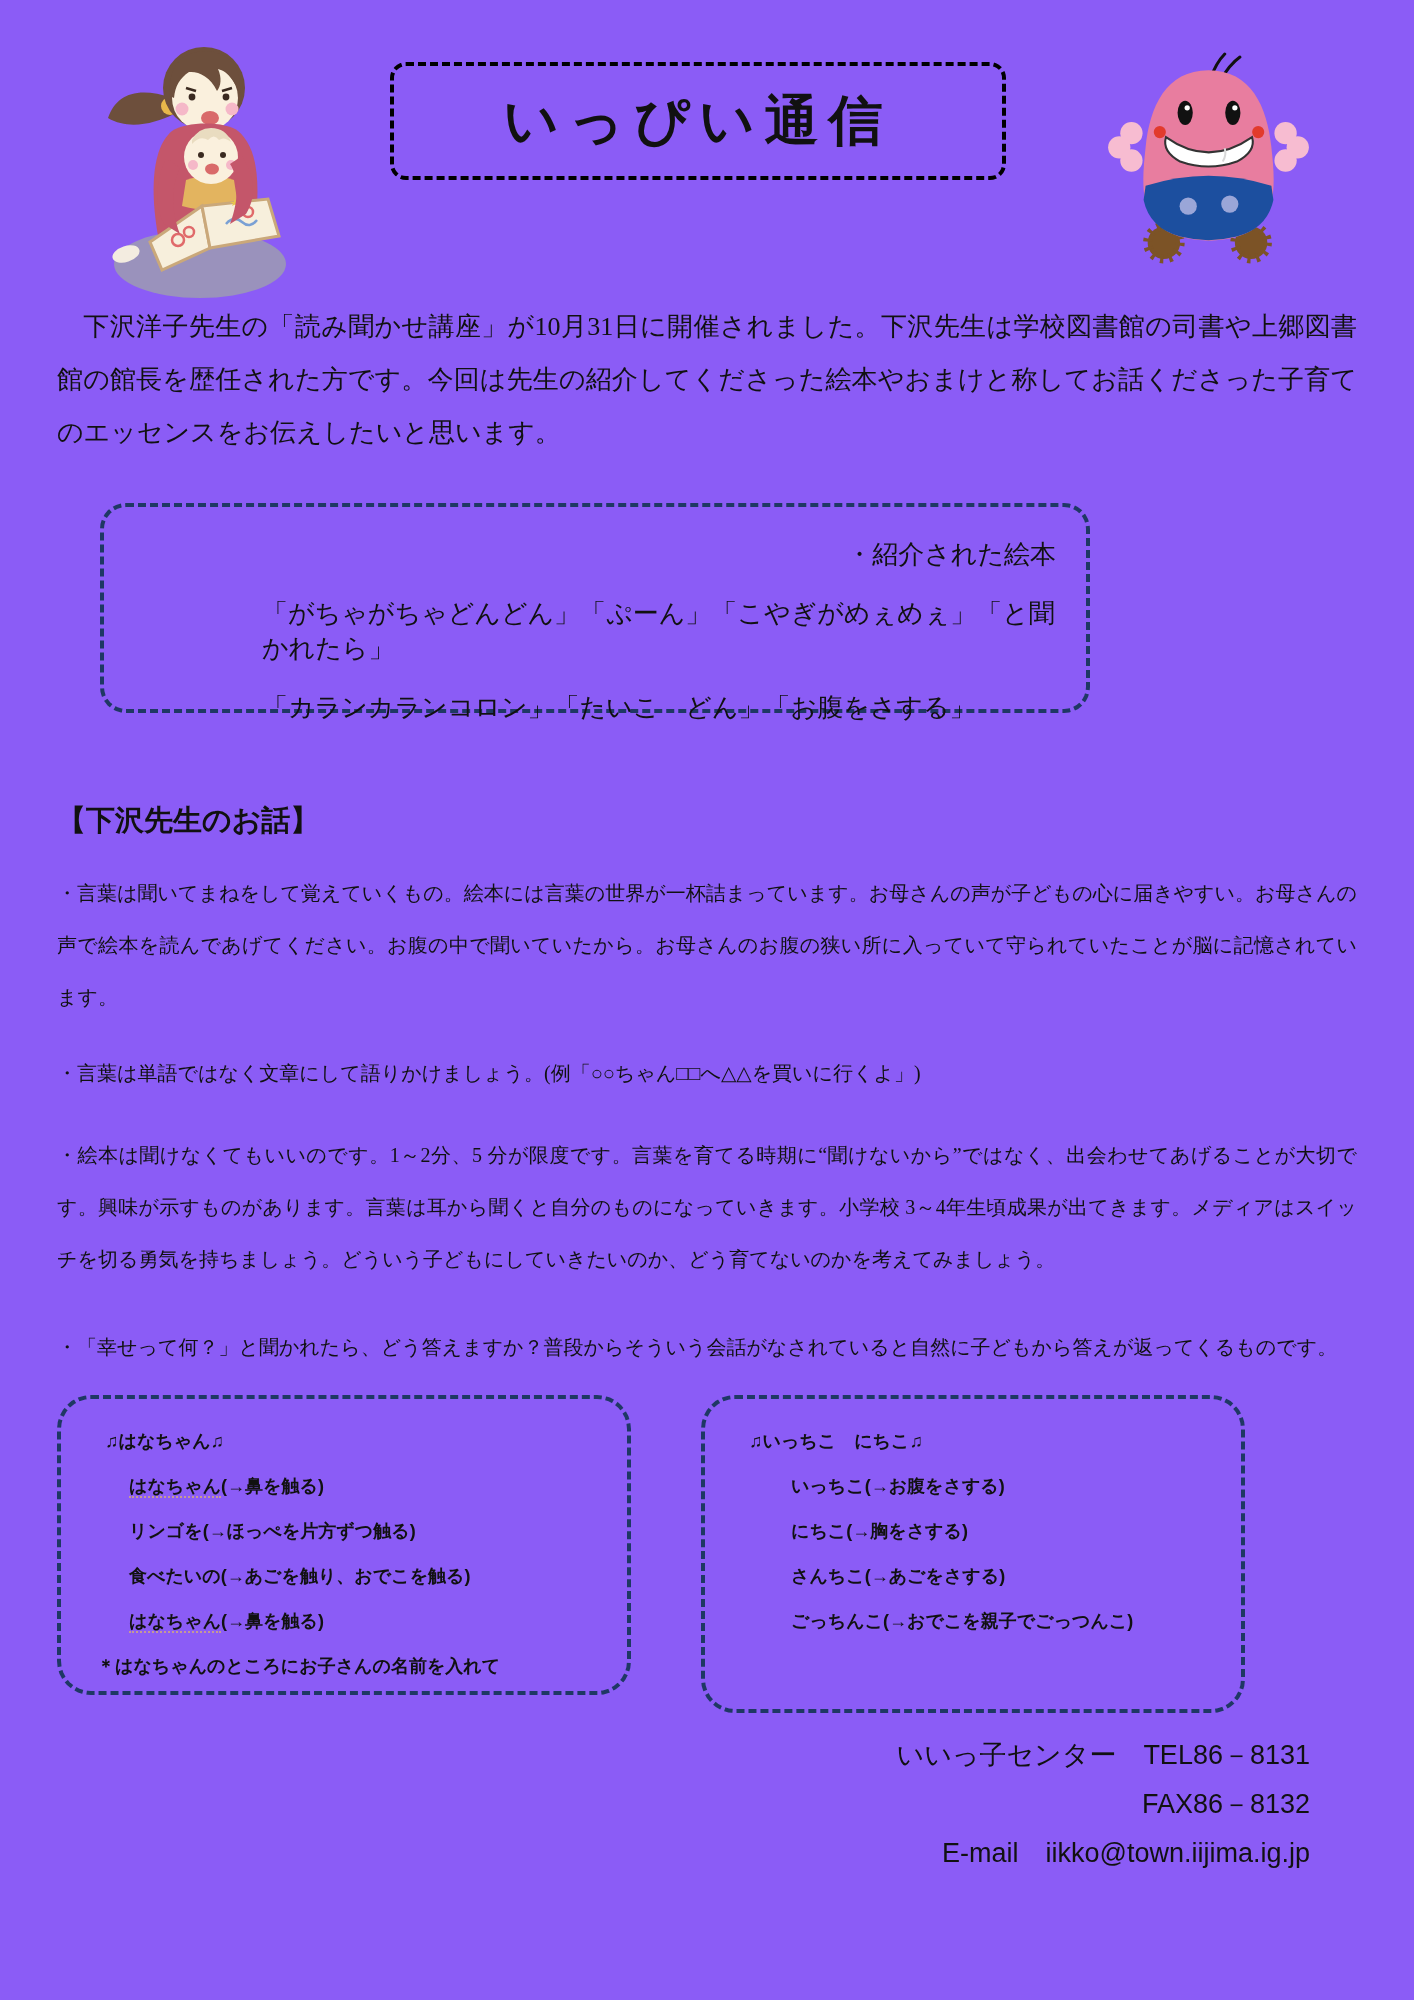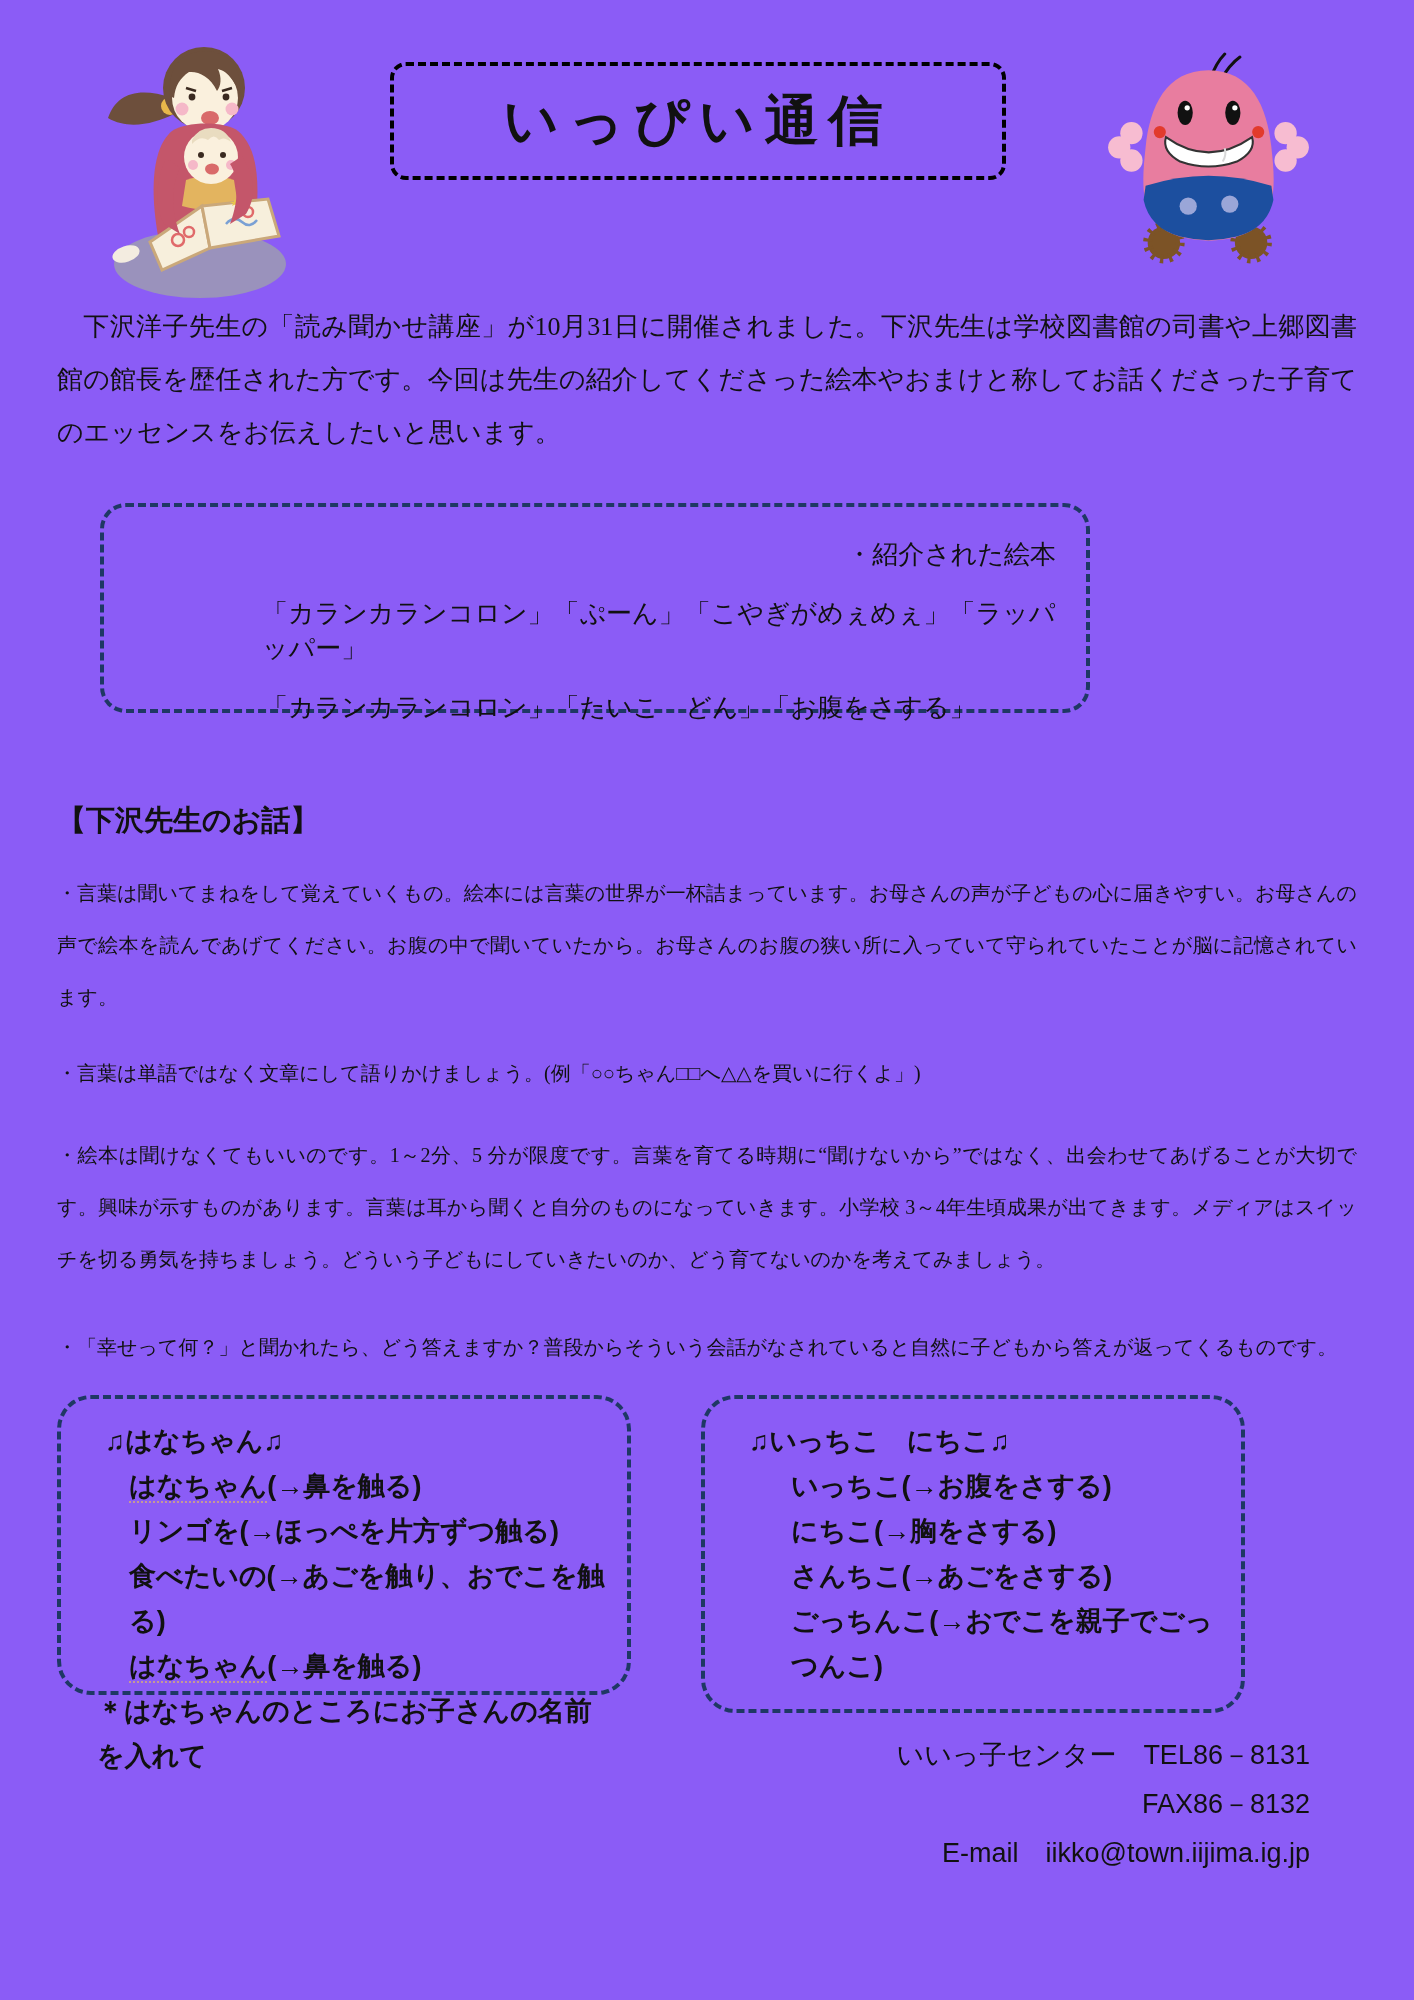--- a/index.html
+++ b/index.html
@@ -55,21 +55,21 @@
   .play-heading {
     margin-top:38px;
     font-size:27px; font-weight:bold;
     font-family:"Liberation Sans","DejaVu Sans",sans-serif;
   }
   .boxes-row { display:flex; margin-top:22px; }
   .play-box {
     border:4px dashed #1f3864;
     border-radius:34px;
     font-family:"Liberation Sans","DejaVu Sans",sans-serif;
-    font-weight:bold; font-size:27px; line-height:45px;
+    font-weight:bold; font-size:18px; line-height:45px;
     padding:20px 18px 18px 28px;
   }
   .hana-box { width:574px; height:300px; }
   .ichiko-box { width:544px; height:318px; margin-left:70px; }
   .play-box .box-title { margin-left:16px; }
   .hana-box .box-line { margin-left:40px; }
   .hana-box .box-note { margin-left:8px; }
   .ichiko-box .box-line { margin-left:58px; }
   .wavy { border-bottom:2px dotted #c59a95; }
   
@@ -181,21 +181,21 @@
       <path d="M116,95 q2,7 -2,13" stroke="#d8d8d8" stroke-width="2" fill="none"></path>
     </svg>
   </div>
 
   <div class="content">
 
     <p class="intro">　下沢洋子先生の「読み聞かせ講座」が10月31日に開催されました。下沢先生は学校図書館の司書や上郷図書館の館長を歴任された方です。今回は先生の紹介してくださった絵本やおまけと称してお話くださった子育てのエッセンスをお伝えしたいと思います。</p>
 
     <div class="books-box">
       <div class="books-heading">・紹介された絵本</div>
-      <div class="books-line">「カランカランコロン」「ぷーん」「こやぎがめぇめぇ」「ラッパッパー」</div>
+      <div class="books-line">「がちゃがちゃどんどん」「ぷーん」「こやぎがめぇめぇ」「と聞かれたら」</div>
       <div class="books-line">「カランカランコロン」「たいこ　どん」「お腹をさする」</div>
     </div>
 
     <h2 class="talk-heading">【下沢先生のお話】</h2>
     <p class="bullet b1">・言葉は聞いてまねをして覚えていくもの。絵本には言葉の世界が一杯詰まっています。お母さんの声が子どもの心に届きやすい。お母さんの声で絵本を読んであげてください。お腹の中で聞いていたから。お母さんのお腹の狭い所に入っていて守られていたことが脳に記憶されています。</p>
     <p class="bullet b2">・言葉は単語ではなく文章にして語りかけましょう。(例「○○ちゃん□□へ△△を買いに行くよ」)</p>
     <p class="bullet b3">・絵本は聞けなくてもいいのです。1～2分、5 分が限度です。言葉を育てる時期に“聞けないから”ではなく、出会わせてあげることが大切です。興味が示すものがあります。言葉は耳から聞くと自分のものになっていきます。小学校 3～4年生頃成果が出てきます。メディアはスイッチを切る勇気を持ちましょう。どういう子どもにしていきたいのか、どう育てないのかを考えてみましょう。</p>
     <p class="bullet b4">・「幸せって何？」と聞かれたら、どう答えますか？普段からそういう会話がなされていると自然に子どもから答えが返ってくるものです。</p>
 
 

